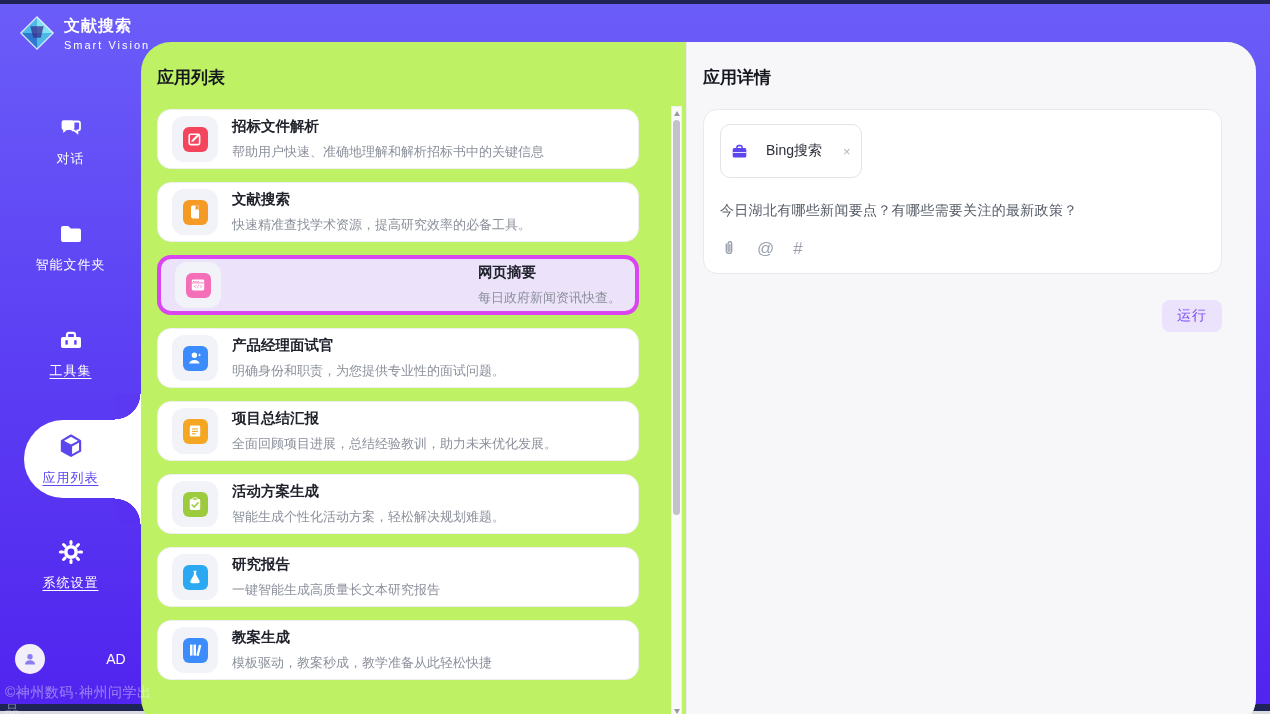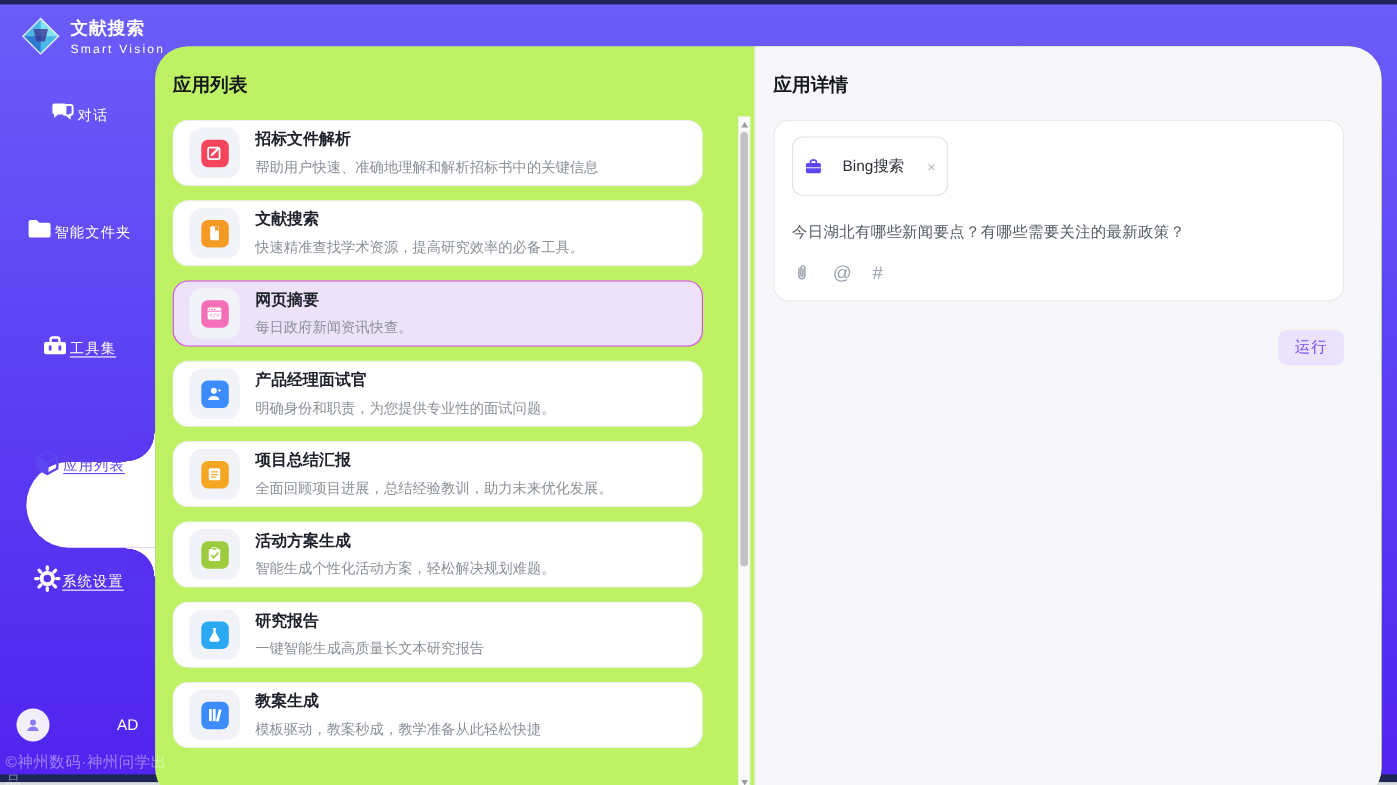--- a/index.html
+++ b/index.html
@@ -6,21 +6,21 @@
   .screen{position:relative;width:1270px;height:714px;background:#1e2456;overflow:hidden;}
   .app-bg{position:absolute;left:0;top:4px;right:0;bottom:10px;
     background:linear-gradient(180deg,#6b5df9 0%,#5d42f4 45%,#5124ef 100%);}
   .strip-grey{position:absolute;left:0;right:0;bottom:0;height:3px;background:#d9dbe0;}
 
   
   .logo{position:absolute;left:18px;top:14px;display:flex;align-items:center;gap:8px;color:#fff;z-index:5;}
   .logo-name{font-size:16px;font-weight:700;letter-spacing:1px;}
   .logo-sub{font-size:11px;letter-spacing:2px;margin-top:2px;}
   .nav{position:absolute;left:0;top:88px;width:141px;z-index:4;}
-  .nav-item{position:relative;height:106px;display:flex;flex-direction:row;justify-content:center;color:#fff;cursor:pointer;}
+  .nav-item{position:relative;height:106px;display:flex;flex-direction:column;align-items:center;justify-content:center;color:#fff;cursor:pointer;}
   .nav-label{font-size:13px;margin-top:8px;letter-spacing:1px;position:relative;z-index:2;}
   .nav-item .nav-ic{position:relative;z-index:2;display:block;}
   .nav-item.u .nav-label{text-decoration:underline;text-underline-offset:3px;}
   .nav-item.selected{color:#5b46f0;}
   .pill{display:none;}
   .nav-item.selected .pill{display:block;position:absolute;left:24px;right:0;top:14px;bottom:14px;background:#fff;border-radius:40px 0 0 40px;z-index:1;}
   .nav-item.selected::before{content:"";position:absolute;right:0;top:-12px;width:26px;height:26px;
     background:radial-gradient(26px at 0 0,#5b38f2 25px,#ffffff 25.5px);z-index:1;}
   .nav-item.selected::after{content:"";position:absolute;right:0;bottom:-12px;width:26px;height:26px;
     background:radial-gradient(26px at 0 100%,#5730f1 25px,#ffffff 25.5px);z-index:1;}
@@ -28,21 +28,21 @@
   .avatar{width:30px;height:30px;border-radius:50%;background:#f2effb;display:flex;align-items:center;justify-content:center;}
   .user-name{color:#fff;font-size:14px;margin-left:48px;}
   .side-footer{position:absolute;left:5px;top:684px;width:150px;color:rgba(255,255,255,0.42);font-size:14px;z-index:4;letter-spacing:.5px;}
 
   
   .panel{position:absolute;left:141px;top:14px;width:1115px;height:686px;background:#bef264;border-radius:30px;display:flex;overflow:hidden;z-index:3;margin-top:28px;}
   .list-col{position:relative;width:545px;box-sizing:border-box;padding:24px 0 0 16px;}
   .col-title{font-size:17px;font-weight:700;color:#15171f;margin:0;}
   .list{margin-top:20px;width:482px;}
   .card{position:relative;box-sizing:border-box;height:60px;margin-bottom:13px;border:1px solid #efeff3;border-radius:14px;background:#fff;display:flex;align-items:center;padding:0 14px;cursor:pointer;}
-  .card.selected{background:#ece3fb;border:1px solid #d946ef;}
+  .card.selected{background:#ece3fb;border:4px solid #d946ef;justify-content:space-between;}
   .tile{width:46px;height:46px;border-radius:12px;background:#f1f3f8;display:flex;align-items:center;justify-content:center;flex:none;}
   .glyph{width:25px;height:25px;border-radius:6px;display:flex;align-items:center;justify-content:center;}
   .g1{background:#f5455c;color:#f5455c;} .g2{background:#f59b25;color:#f59b25;}
   .g3{background:#f56fb8;color:#f56fb8;} .g4{background:#3c8cfd;color:#3c8cfd;}
   .g5{background:#f5a623;color:#f5a623;} .g6{background:#9ccc3d;color:#9ccc3d;}
   .g7{background:#2aa9f2;color:#2aa9f2;} .g8{background:#3c8cfd;color:#3c8cfd;}
   .card-text{margin-left:14px;min-width:0;}
   .card-name{font-size:14.5px;font-weight:700;color:#20222c;}
   .card-desc{font-size:13px;color:#8b909b;margin-top:7px;white-space:nowrap;}
   

